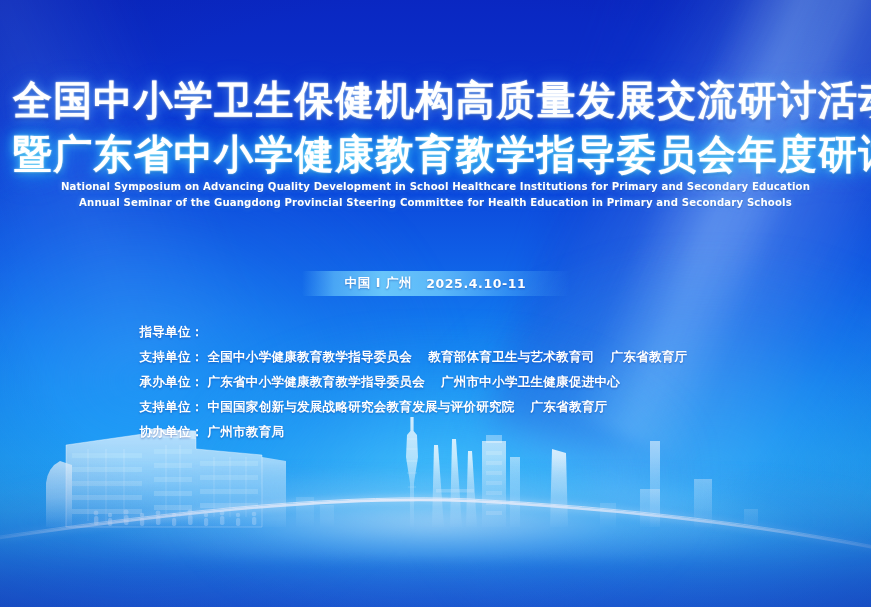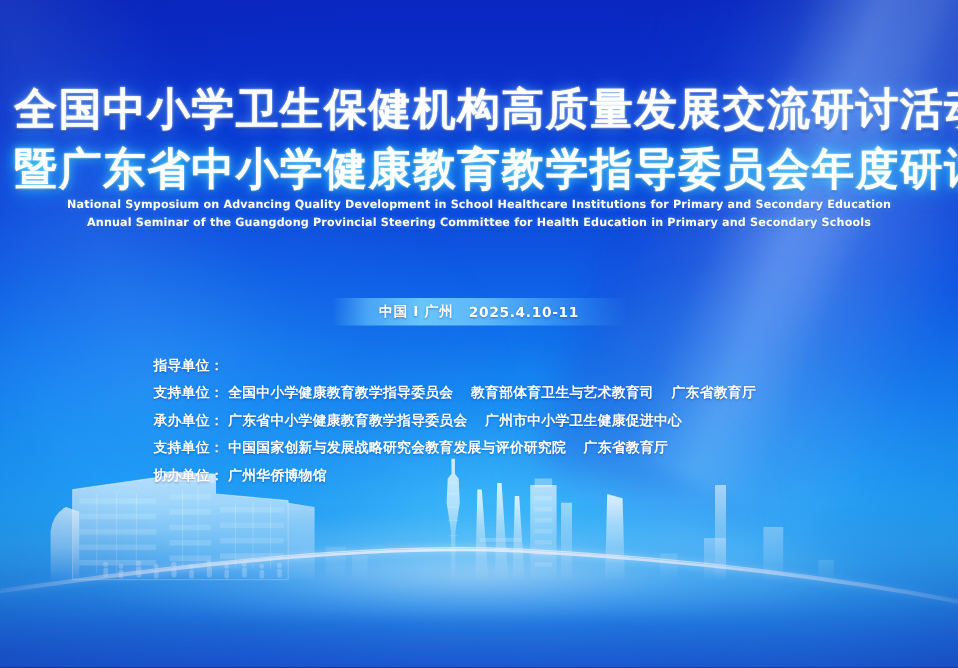--- a/index.html
+++ b/index.html
@@ -499,21 +499,21 @@
           <span class="org-label">支持单位：</span>
           <span class="org-values">
             <span class="org-value">中国国家创新与发展战略研究会教育发展与评价研究院</span>
             <span class="org-value">广东省教育厅</span>
           </span>
         </div>
 
         <div class="org-row">
           <span class="org-label">协办单位：</span>
           <span class="org-values">
-            <span class="org-value">广州华侨博物馆</span>
+            <span class="org-value">广州市教育局</span>
           </span>
         </div>
 
       </div>
     </div>
 
   </div>
 </div>
 
 </body></html>

